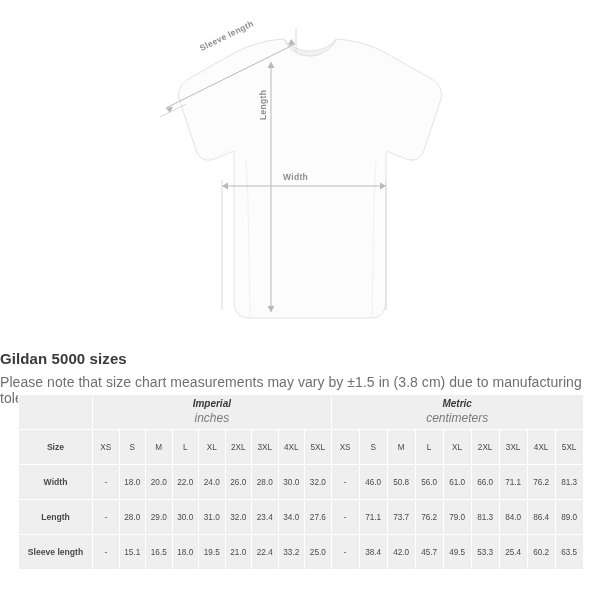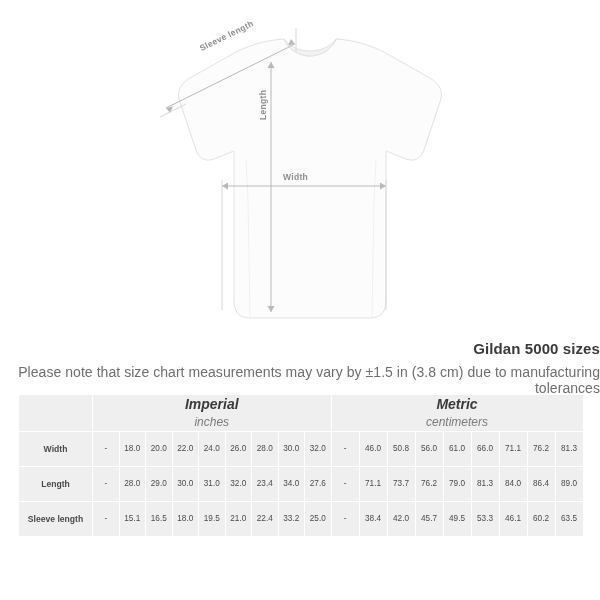--- a/index.html
+++ b/index.html
@@ -53,21 +53,22 @@
   .dim-label.sleeve-lbl {
     left: 198px;
     top: 44px;
     transform: rotate(-26deg);
     transform-origin: left top;
     font-weight: bold;
   }
 
   
   .title-block {
-    text-align: right;
+    text-align: left;
+    margin-top: 10px;
   }
   .chart-title {
     font-size: 15px;
     font-weight: bold;
     color: #3a3a3a;
     letter-spacing: .1px;
   }
   .chart-note {
     font-size: 14px;
     color: #6f6f6f;
@@ -96,21 +97,21 @@
     height: 34px;
     padding: 0;
     font-weight: normal;
   }
   table.size-table td.row-head, table.size-table th.row-head {
     font-weight: bold;
     font-size: 8.6px;
     width: 74px;
   }
   .unit-title {
-    font-size: 14px;
+    font-size: 10px;
     font-style: italic;
     font-weight: bold;
     color: #3a3a3a;
     line-height: 1.35;
   }
   .unit-sub {
     font-size: 12px;
     font-style: italic;
     color: #7a7a7a;
     line-height: 1.4;
@@ -208,20 +209,41 @@
           <th class="unit-cell" colspan="9">
             <div class="unit-title">Imperial</div>
             <div class="unit-sub">inches</div>
           </th>
           <th class="unit-cell" colspan="9">
             <div class="unit-title">Metric</div>
             <div class="unit-sub">centimeters</div>
           </th>
         </tr>
 
+        <tr>
+          <th class="row-head">Size</th>
+          <th class="col-head">XS</th>
+          <th class="col-head">S</th>
+          <th class="col-head">M</th>
+          <th class="col-head">L</th>
+          <th class="col-head">XL</th>
+          <th class="col-head">2XL</th>
+          <th class="col-head">3XL</th>
+          <th class="col-head">4XL</th>
+          <th class="col-head">5XL</th>
+          <th class="col-head">XS</th>
+          <th class="col-head">S</th>
+          <th class="col-head">M</th>
+          <th class="col-head">L</th>
+          <th class="col-head">XL</th>
+          <th class="col-head">2XL</th>
+          <th class="col-head">3XL</th>
+          <th class="col-head">4XL</th>
+          <th class="col-head">5XL</th>
+        </tr>
 
         <tr>
           <th class="row-head">Width</th>
           <td>-</td>
           <td>18.0</td>
           <td>20.0</td>
           <td>22.0</td>
           <td>24.0</td>
           <td>26.0</td>
           <td>28.0</td>
@@ -270,21 +292,21 @@
           <td>21.0</td>
           <td>22.4</td>
           <td>33.2</td>
           <td>25.0</td>
           <td>-</td>
           <td>38.4</td>
           <td>42.0</td>
           <td>45.7</td>
           <td>49.5</td>
           <td>53.3</td>
-          <td>46.1</td>
+          <td>25.4</td>
           <td>60.2</td>
           <td>63.5</td>
         </tr>
       </tbody>
     </table>
   </div>
 
 </div>
 
 </body></html>

